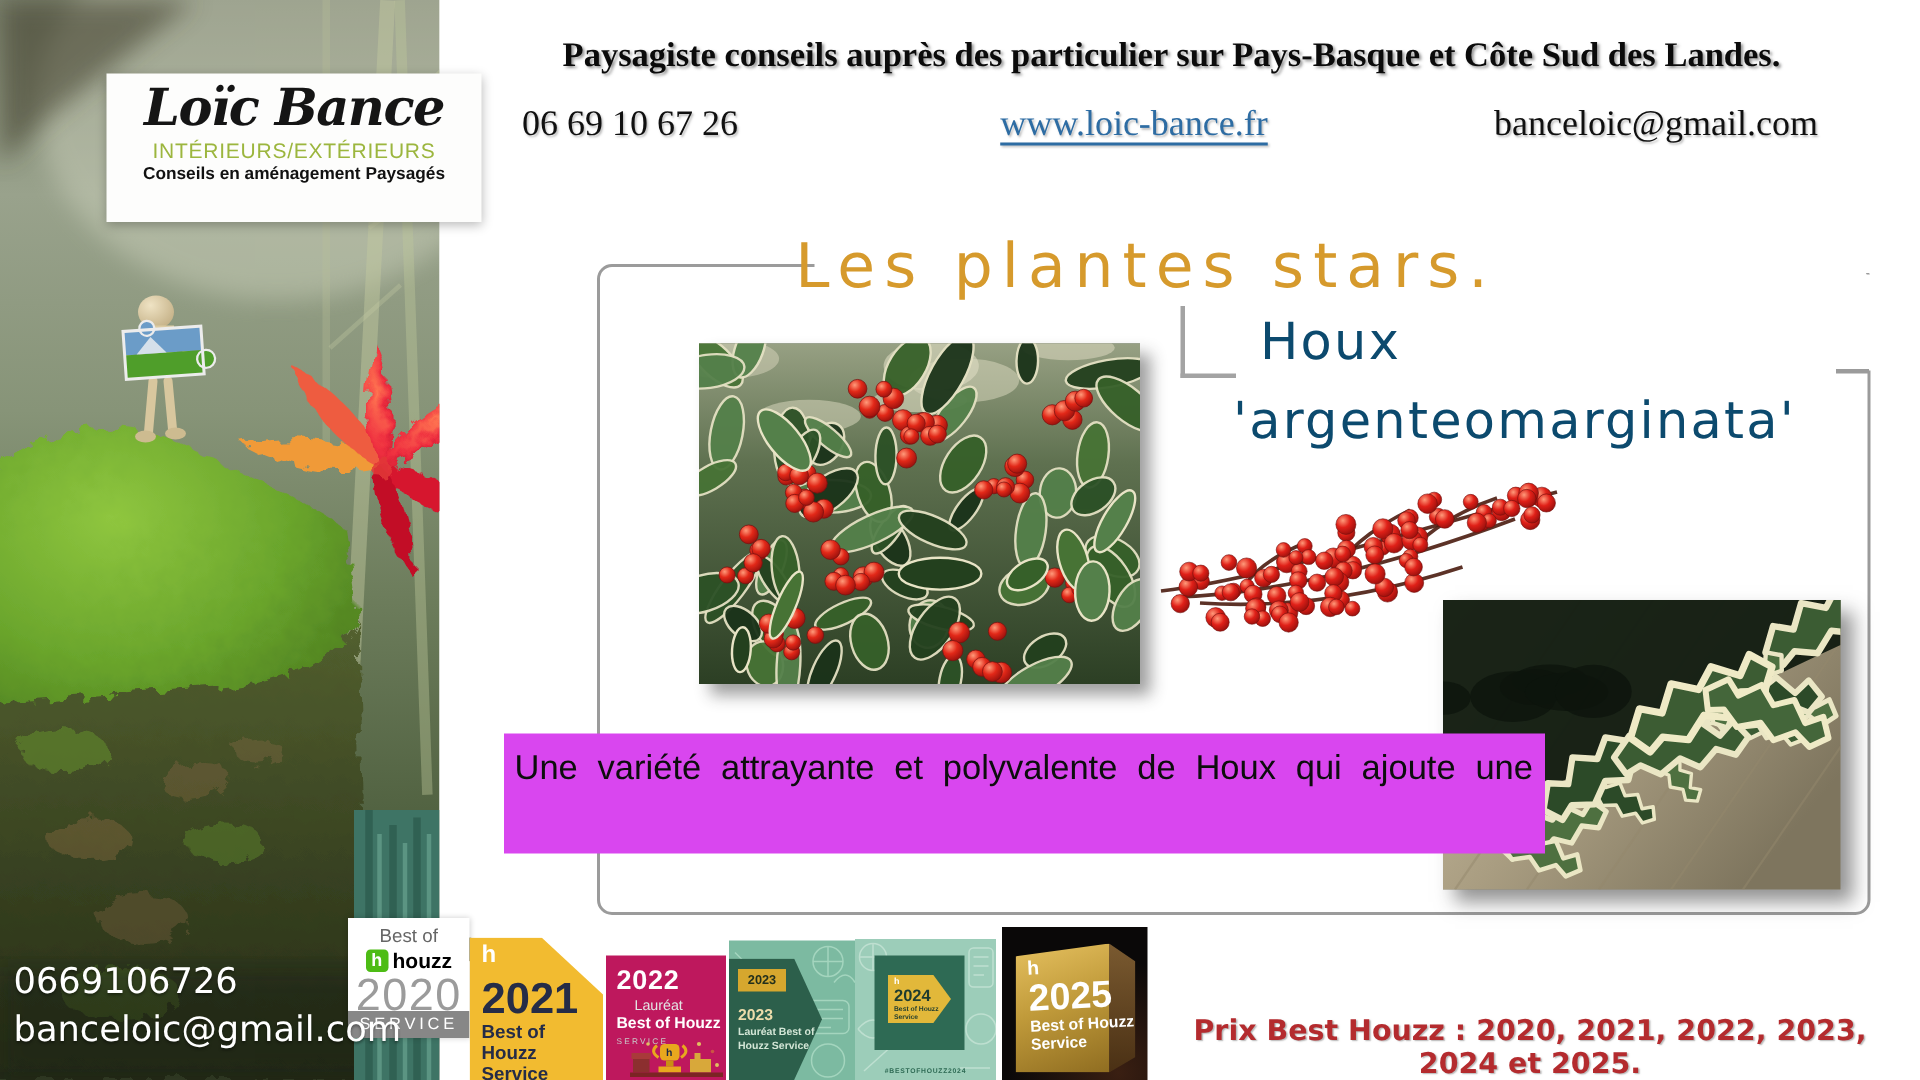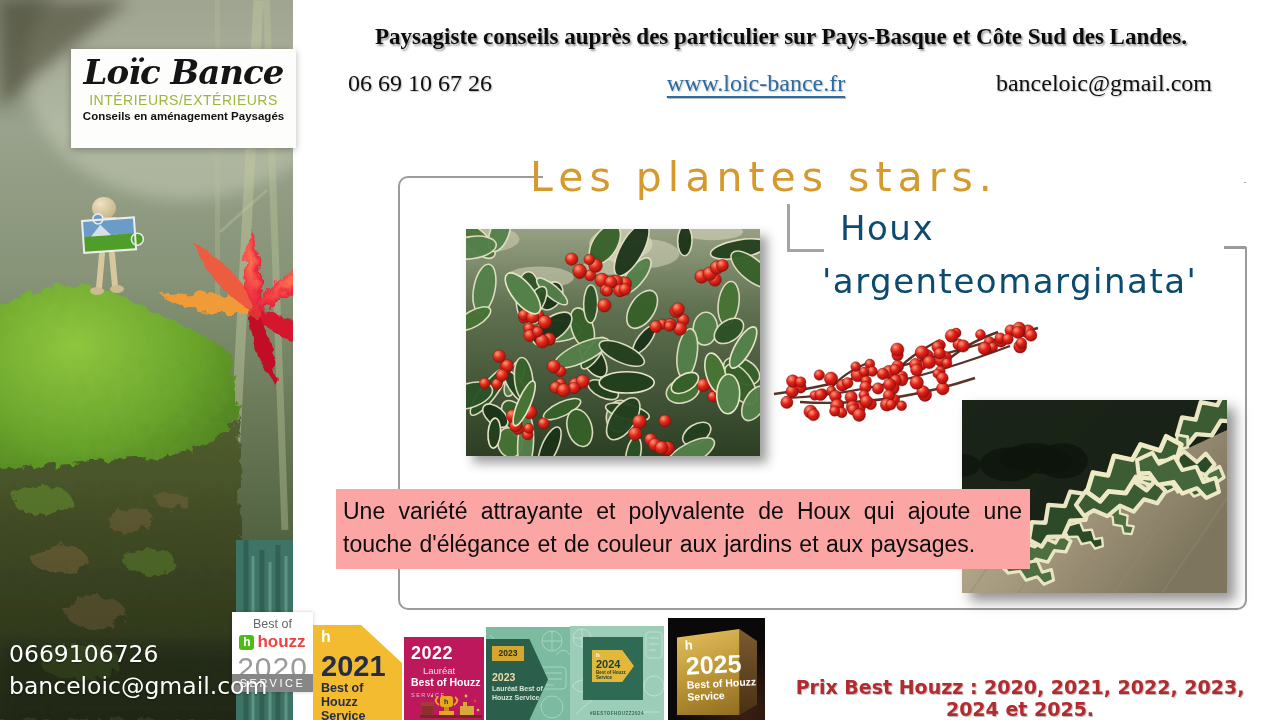--- a/index.html
+++ b/index.html
@@ -1,19 +1,19 @@
 <!DOCTYPE html>
 <html><head>
 <meta charset="utf-8">
 <style>
   html,body{margin:0;padding:0;background:#fff;}
   #slide{position:relative;width:1280px;height:720px;overflow:hidden;background:#fff;
          font-family:"Liberation Sans",sans-serif;}
   .abs{position:absolute;}
-  #logo-card{left:71px;top:49px;width:225px;height:99px;background:#fdfdfc;
+  #logo-card{left:71px;top:49px;width:250px;height:99px;background:#fdfdfc;
              box-shadow:0 2px 7px rgba(0,0,0,.28);text-align:center;padding-top:4px;box-sizing:border-box;}
   #logo-name{font-family:"DejaVu Serif",serif;font-style:italic;font-weight:bold;
              font-size:34px;line-height:38px;color:#151515;letter-spacing:-1px;}
   #logo-field{font-size:14px;font-weight:normal;color:#9cb63e;letter-spacing:.5px;
               text-transform:uppercase;line-height:18px;}
   #logo-tag{font-size:11.5px;font-weight:bold;color:#111;line-height:15px;}
 
   
   #tagline{left:300px;top:24px;width:962px;text-align:center;
            font-family:"Liberation Serif",serif;font-size:23px;font-weight:600;color:#0b0b0b;
@@ -41,21 +41,21 @@
   #plant-name .l1{display:block;padding-left:18px;}
 
   
   #holly1-box{left:466px;top:229px;width:294px;height:227px;
               box-shadow:7px 7px 10px rgba(40,40,40,.45);background:#40512f;}
   #branch-box{left:770px;top:298px;width:272px;height:132px;}
   #holly2-box{left:962px;top:400px;width:265px;height:193px;
               box-shadow:8px 8px 12px rgba(40,40,40,.5);background:#8c8672;}
 
   
-  #desc{left:336px;top:489px;width:694px;height:80px;background:#fca5a5;box-sizing:border-box;
+  #desc{left:336px;top:489px;width:694px;height:80px;background:#d946ef;box-sizing:border-box;
         padding:6px 8px 0 7px;font-size:23px;color:#0d0d0d;line-height:33px;}
   #desc .j{display:block;text-align:justify;text-align-last:justify;}
   #desc .n{display:block;word-spacing:1px;}
 
   
   #ft-phone{left:9px;top:640px;color:#fff;font-size:23.5px;font-family:"DejaVu Sans",sans-serif;
             text-shadow:0 1px 2px rgba(0,0,0,.4);}
   #ft-email{left:9px;top:672px;color:#fff;font-size:23.5px;font-family:"DejaVu Sans",sans-serif;
             text-shadow:0 1px 2px rgba(0,0,0,.4);}
   #prix{left:790px;top:676px;width:460px;text-align:center;font-family:"DejaVu Sans",sans-serif;
@@ -64,21 +64,21 @@
   
   .badge{position:absolute;overflow:hidden;}
   #olive{left:256px;top:615px;width:62px;height:26px;background:#6d6733;
          clip-path:polygon(8% 0,100% 42%,100% 100%,0 100%);}
   #b2020{left:232px;top:612px;width:81px;height:80px;background:#fff;text-align:center;
          box-shadow:0 0 4px rgba(0,0,0,.2);}
   #b2020 .bo{font-size:12.5px;color:#666;margin-top:5px;}
   .hrow{display:flex;align-items:center;justify-content:center;gap:3px;margin-top:1px;}
   .hsq{width:15px;height:15px;background:#4dbc15;border-radius:3px;color:#fff;font-weight:bold;
        font-size:12px;line-height:15px;text-align:center;}
-  #b2020 .hbrand{font-size:17px;font-weight:bold;color:#ef4444;}
+  #b2020 .hbrand{font-size:14px;font-weight:bold;color:#000000;}
   #b2020 .yr{font-size:30px;color:#9b9b9b;letter-spacing:1px;line-height:30px;margin-top:1px;}
   #b2020 .svc{position:absolute;bottom:0;left:0;right:0;height:18px;background:#878787;color:#fff;
               font-size:11px;letter-spacing:2.5px;line-height:18px;}
   #b2021{left:313px;top:625px;width:89px;height:95px;background:#f2bb30;
          clip-path:polygon(0 0,54% 0,100% 40%,100% 100%,0 100%);color:#252c47;padding-left:8px;box-sizing:border-box;}
   #b2021 .h{color:#fff;font-weight:bold;font-size:16px;line-height:18px;margin-top:3px;}
   #b2021 .yr{font-size:29px;font-weight:bold;line-height:30px;margin-top:5px;}
   #b2021 .t{font-size:12.5px;font-weight:bold;line-height:14px;}
   #b2022{left:404px;top:637px;width:80px;height:83px;background:#be185d;color:#fff;
          padding:6px 0 0 7px;box-sizing:border-box;}
@@ -545,21 +545,20 @@
         <path d="M0,0 L6,-6 L11,-2 L17,-8 L23,-3 L29,-7 L35,-1 L40,-5 L44,1 L39,6 L33,3 L27,8 L21,4 L14,8 L8,4 L3,6 Z" fill="#3b5c33" stroke="#eae6c4" stroke-width="2" stroke-linejoin="round" transform="translate(114,105) rotate(-10) scale(2.06)"></path>
         <path d="M0,0 L6,-6 L11,-2 L17,-8 L23,-3 L29,-7 L35,-1 L40,-5 L44,1 L39,6 L33,3 L27,8 L21,4 L14,8 L8,4 L3,6 Z" fill="#4e7040" stroke="#eae6c4" stroke-width="2" stroke-linejoin="round" transform="translate(31,154) rotate(22) scale(1.50)"></path>
         <path d="M0,0 L6,-6 L11,-2 L17,-8 L23,-3 L29,-7 L35,-1 L40,-5 L44,1 L39,6 L33,3 L27,8 L21,4 L14,8 L8,4 L3,6 Z" fill="#4e7040" stroke="#eae6c4" stroke-width="2" stroke-linejoin="round" transform="translate(180,82) rotate(-46) scale(1.46)"></path>
         <path d="M0,0 L6,-6 L11,-2 L17,-8 L23,-3 L29,-7 L35,-1 L40,-5 L44,1 L39,6 L33,3 L27,8 L21,4 L14,8 L8,4 L3,6 Z" fill="#3c5c33" stroke="#efeac6" stroke-width="2" stroke-linejoin="round" transform="translate(125,92) rotate(-28) scale(2.4)"></path>
         <path d="M0,0 L6,-6 L11,-2 L17,-8 L23,-3 L29,-7 L35,-1 L40,-5 L44,1 L39,6 L33,3 L27,8 L21,4 L14,8 L8,4 L3,6 Z" fill="#44663a" stroke="#efeac6" stroke-width="2" stroke-linejoin="round" transform="translate(175,60) rotate(20) scale(2.0)"></path>
       </svg>
   </div>
 
   <div id="desc" class="abs">
     <span class="j">Une variété attrayante et polyvalente de Houx qui ajoute une</span>
-    <span class="n">touche d'élégance et de couleur aux jardins et aux paysages.</span>
   </div>
 
   <div id="olive" class="abs"></div>
 
   <div id="b2020" class="badge">
     <div class="bo">Best of</div>
     <div class="hrow">
       <div class="hsq">h</div>
       <div class="hbrand">houzz</div>
     </div>

